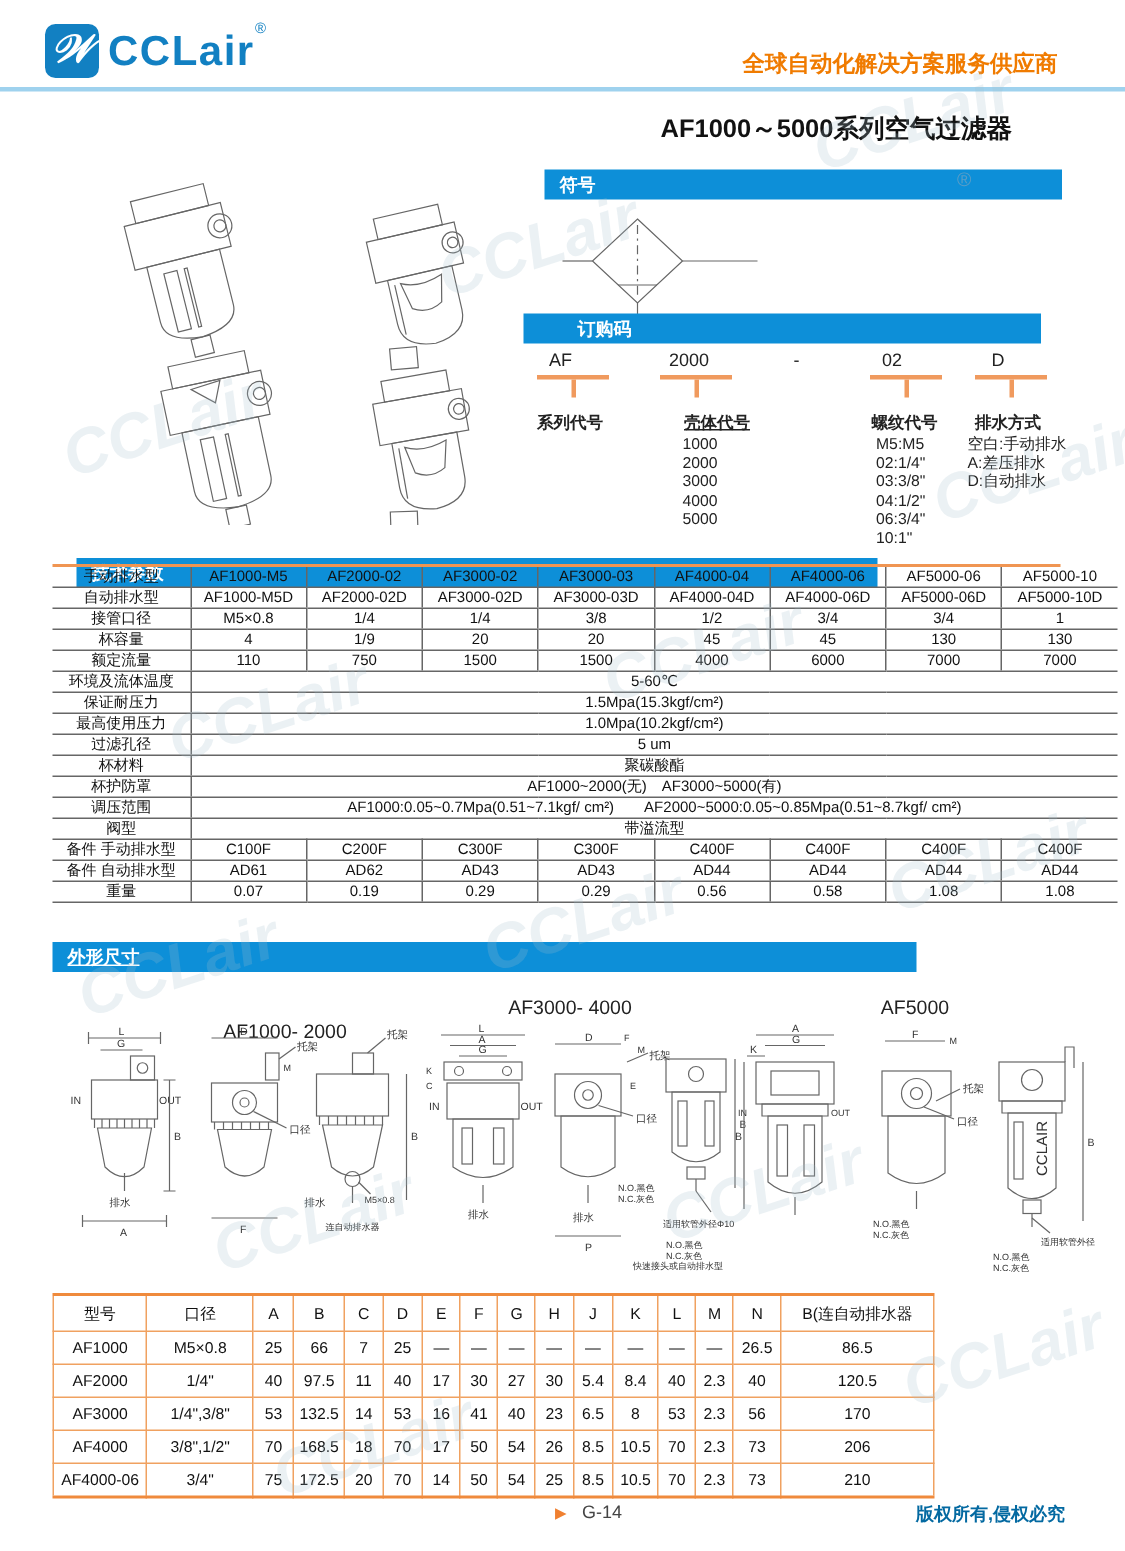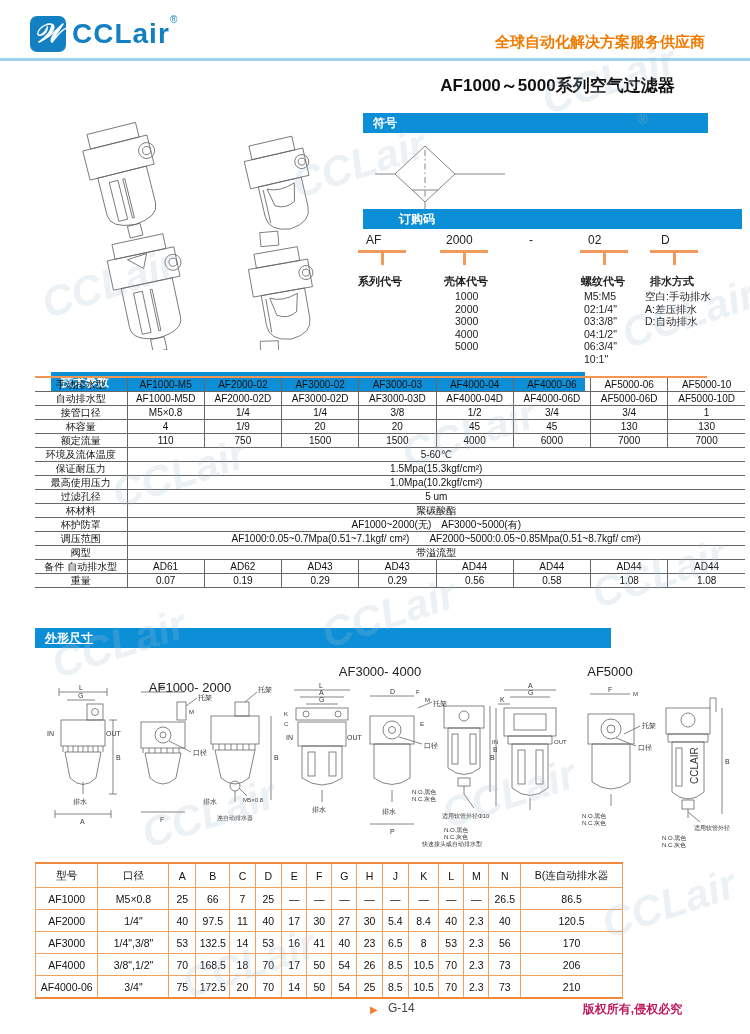--- a/index.html
+++ b/index.html
@@ -34,21 +34,21 @@
   .drawing text{font-size:7px;fill:#333;font-family:"Liberation Sans","DejaVu Sans",sans-serif;}
   .drawing .tiny{font-size:6px;}
   .drawing line,.drawing path,.drawing rect,.drawing circle,.drawing polygon{stroke:#666;stroke-width:0.8;fill:none;}
   
   .dims-table{position:absolute;left:35px;top:862px;width:588px;border-collapse:collapse;table-layout:fixed;font-size:10.5px;color:#111;border-top:2px solid #ef8a3c;border-bottom:2px solid #ef8a3c;}
   .dims-table td,.dims-table th{border:1px solid #f0a160;text-align:center;font-weight:normal;padding:0;height:21px;overflow:hidden;white-space:nowrap;}
   .dims-table th{height:23px;}
   
   .pg-arrow{position:absolute;left:370px;top:1004px;font-size:10px;color:#f08030;}
   .pg-num{position:absolute;left:388px;top:1001px;font-size:12px;color:#444;}
-  .copyright{position:absolute;left:555px;top:1001px;width:155px;text-align:center;font-size:12px;font-weight:bold;color:#be185d;}
+  .copyright{position:absolute;left:555px;top:1001px;width:155px;text-align:right;font-size:12px;font-weight:bold;color:#0369a1;}
 </style>
 </head>
 <body>
 
 <div class="page">
 
   <div class="logo-box">
       <span class="logo-glyph">𝒲</span>
     </div>
   <div class="logo-text">CCLair</div>
@@ -108,21 +108,21 @@
   <div class="bar" style="left:363px;top:113px;width:345px;">符号</div>
   <svg class="drawing" style="position:absolute;left:370px;top:142px;" width="160" height="80" viewBox="0 0 160 80">
     <polygon points="55,4 85,32 55,60 25,32" stroke="#555"></polygon>
     <line x1="5" y1="32" x2="25" y2="32" stroke="#555"></line>
     <line x1="85" y1="32" x2="135" y2="32" stroke="#555"></line>
     <line x1="55" y1="8" x2="55" y2="56" stroke="#555" stroke-dasharray="6 3 1.5 3"></line>
     <line x1="42" y1="48" x2="68" y2="48" stroke="#555"></line>
     <line x1="55" y1="60" x2="55" y2="73" stroke="#555"></line>
   </svg>
 
-  <div class="bar" style="left:363px;top:209px;width:379px;padding-left:36px;">订购码</div>
+  <div class="bar" style="left:349px;top:209px;width:345px;padding-left:36px;">订购码</div>
   <div class="code-val" style="left:366px;top:233px;">AF</div>
   <div class="code-val" style="left:446px;top:233px;">2000</div>
   <div class="code-val" style="left:529px;top:233px;">-</div>
   <div class="code-val" style="left:588px;top:233px;">02</div>
   <div class="code-val" style="left:661px;top:233px;">D</div>
   <div class="tmark" style="left:358px;top:250px;width:48px;">
       <div class="h"></div>
       <div class="v"></div>
     </div>
   <div class="tmark" style="left:440px;top:250px;width:48px;">
@@ -131,21 +131,21 @@
     </div>
   <div class="tmark" style="left:580px;top:250px;width:48px;">
       <div class="h"></div>
       <div class="v"></div>
     </div>
   <div class="tmark" style="left:650px;top:250px;width:48px;">
       <div class="h"></div>
       <div class="v"></div>
     </div>
   <div class="code-label" style="left:358px;top:274px;">系列代号</div>
-  <div class="code-label" style="left:444px;top:274px;">壳体代号</div>
+  <div class="code-label" style="left:456px;top:274px;text-decoration:underline;">壳体代号</div>
   <div class="code-label" style="left:581px;top:274px;">螺纹代号</div>
   <div class="code-label" style="left:650px;top:274px;">排水方式</div>
   <div class="opt-list" style="left:455px;top:290px;">
     <div>1000</div>
     <div>2000</div>
     <div>3000</div>
     <div>4000</div>
     <div>5000</div>
   </div>
   <div class="opt-list" style="left:584px;top:290px;">
@@ -248,20 +248,31 @@
           <td>杯护防罩</td>
           <td colspan="8">AF1000~2000(无)　AF3000~5000(有)</td>
         </tr>
         <tr>
           <td>调压范围</td>
           <td colspan="8">AF1000:0.05~0.7Mpa(0.51~7.1kgf/ cm²)　　AF2000~5000:0.05~0.85Mpa(0.51~8.7kgf/ cm²)</td>
         </tr>
         <tr>
           <td>阀型</td>
           <td colspan="8">带溢流型</td>
+        </tr>
+        <tr>
+          <td>备件 手动排水型</td>
+          <td>C100F</td>
+          <td>C200F</td>
+          <td>C300F</td>
+          <td>C300F</td>
+          <td>C400F</td>
+          <td>C400F</td>
+          <td>C400F</td>
+          <td>C400F</td>
         </tr>
         <tr>
           <td>备件 自动排水型</td>
           <td>AD61</td>
           <td>AD62</td>
           <td>AD43</td>
           <td>AD43</td>
           <td>AD44</td>
           <td>AD44</td>
           <td>AD44</td>

